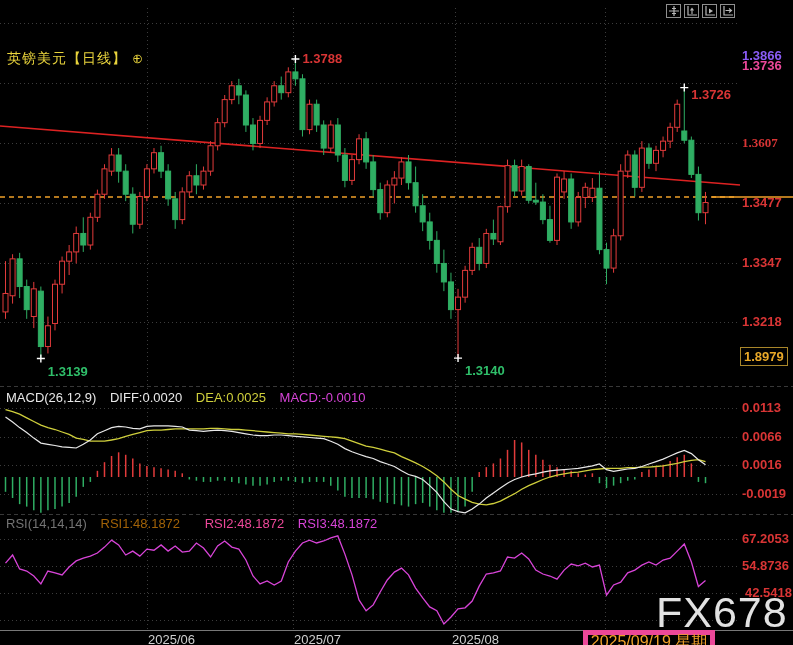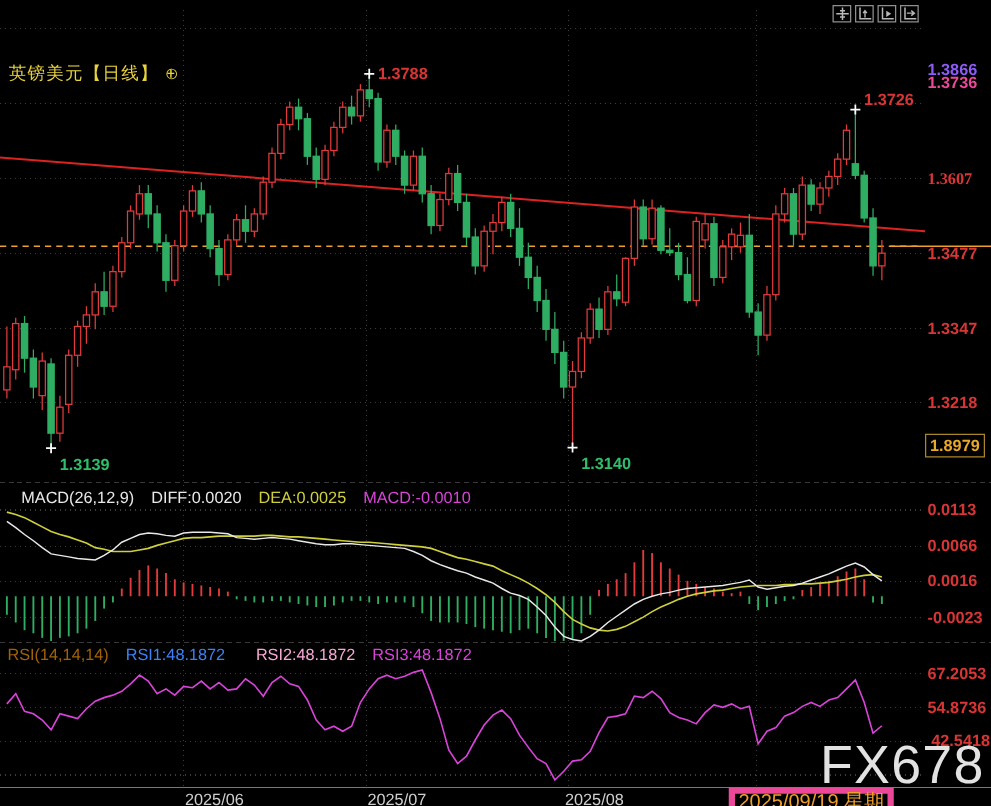--- a/index.html
+++ b/index.html
@@ -398,41 +398,41 @@
       <div class="axis-label" style="top: 15px; color: #8b5cf6; margin-top: 33px;">1.3866</div>
       <div class="axis-label" style="top: 58px; color: #ec4899;">1.3736</div>
       <div class="axis-label" style="top: 135px; color: rgb(217, 53, 53); font-family: Liberation Serif, serif;">1.3607</div>
       <div class="axis-label" style="top: 195px; color: rgb(217, 53, 53);">1.3477</div>
       <div class="axis-label" style="top: 255px; color: rgb(217, 53, 53);">1.3347</div>
       <div class="axis-label" style="top: 314px; color: rgb(217, 53, 53);">1.3218</div>
     </div>
   <div class="boxed-price" style="color: rgb(232, 168, 40);">1.8979</div>
 
   <div class="annot" id="annot-peak" style="left: 302.399px; top: 51px; color: rgb(217, 53, 53);">1.3788</div>
-  <div class="annot" id="annot-peak2" style="left: 691.287px; top: 72px; color: rgb(217, 53, 53);">1.3726</div>
+  <div class="annot" id="annot-peak2" style="left: 691.287px; top: 87px; color: rgb(217, 53, 53);">1.3726</div>
   <div class="annot" id="annot-trough" style="left: 47.8535px; top: 363.538px; color: rgb(47, 191, 106);">1.3139</div>
   <div class="annot" id="annot-trough2" style="left: 465.025px; top: 363.077px; color: rgb(47, 191, 106);">1.3140</div>
 
-  <div class="abs macd-row" style="left:6px;top:390px;margin-left:11px;">
+  <div class="abs macd-row" style="left:6px;top:390px;">
     <span id="macd-name" style="color: rgb(232, 232, 232);">MACD(26,12,9)</span>
     <span id="macd-diff" style="color: rgb(232, 232, 232);">DIFF:0.0020</span>
     <span id="macd-dea" style="color: rgb(207, 207, 60);">DEA:0.0025</span>
     <span id="macd-macd" style="color: rgb(216, 68, 216);">MACD:-0.0010</span>
   </div>
   <div id="macd-axis">
       <div class="axis-label" style="top: 400px; color: rgb(217, 53, 53);">0.0113</div>
       <div class="axis-label" style="top: 429px; color: rgb(217, 53, 53);">0.0066</div>
       <div class="axis-label" style="top: 457px; color: rgb(217, 53, 53);">0.0016</div>
-      <div class="axis-label" style="top: 486px; color: rgb(217, 53, 53);">-0.0023</div>
+      <div class="axis-label" style="top: 486px; color: rgb(217, 53, 53);">-0.0019</div>
     </div>
 
   <div class="abs rsi-row" style="left:6px;top:516px;">
-    <span id="rsi-name" style="color: #a16207;">RSI(14,14,14)</span>
-    <span id="rsi-1" style="color: #3b82f6;">RSI1:48.1872</span>
-    <span id="rsi-2" style="color: #f9a8d4; padding-left: 11px;">RSI2:48.1872</span>
+    <span id="rsi-name" style="color: #737373;">RSI(14,14,14)</span>
+    <span id="rsi-1" style="color: #a16207;">RSI1:48.1872</span>
+    <span id="rsi-2" style="color: #ec4899; padding-left: 11px;">RSI2:48.1872</span>
     <span id="rsi-3" style="color: rgb(216, 68, 216);">RSI3:48.1872</span>
   </div>
   <div id="rsi-axis">
       <div class="axis-label" style="top: 531px; color: rgb(217, 53, 53);">67.2053</div>
       <div class="axis-label" style="top: 558px; color: rgb(217, 53, 53);">54.8736</div>
       <div class="axis-label" style="top: 585px; color: rgb(217, 53, 53); text-align: right;">42.5418</div>
     </div>
 
   <div id="x-axis">
       <div class="month-label" style="left: 148px; color: rgb(207, 207, 207);">2025/06</div>

